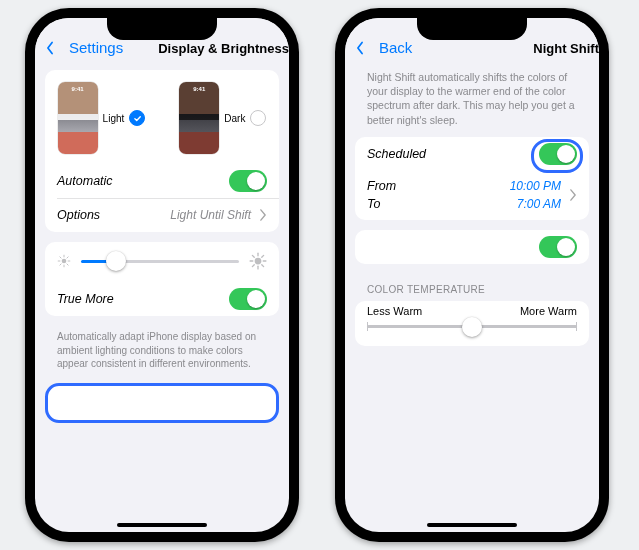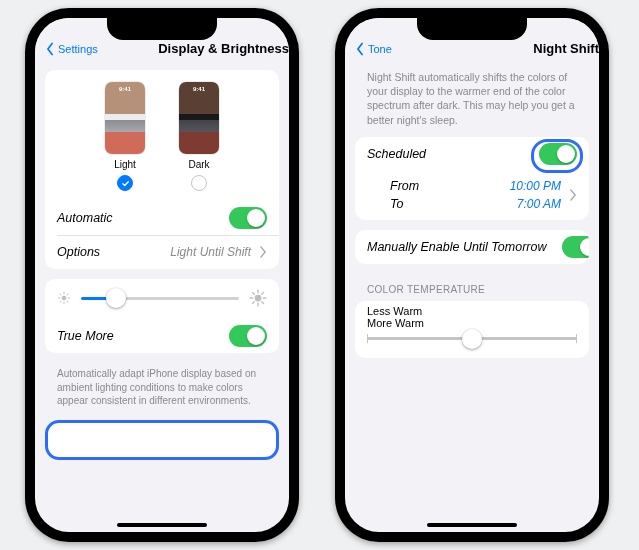--- a/index.html
+++ b/index.html
@@ -26,22 +26,22 @@
   }
   .notch{
     position:absolute;top:0;left:50%;transform:translateX(-50%);
     width:110px;height:22px;background:#000;border-radius:0 0 16px 16px;z-index:5;
   }
   .navbar{
     height:38px;flex:none;display:flex;align-items:flex-end;padding:0 8px 4px 8px;
     position:relative;background:var(--ios-bg);
   }
   .back{
-    display:flex;align-items:center;color:var(--ios-blue);font-size:11px;
-    font-weight:400;gap:1px;justify-content:space-between;
+    display:flex;align-items:center;color:var(--ios-blue);font-size:15px;
+    font-weight:400;gap:12px;justify-content:space-between;
   }
   .back svg{width:14px;height:14px;}
   .nav-title{
     position:absolute;left:0;right:0;text-align:right;font-size:13px;font-weight:600;
     color:#000;pointer-events:none;
   }
   .content{flex:1;overflow:hidden;padding:0 10px;font-size:12.5px;color:#000;}
   .group{
     background:#fff;border-radius:10px;margin:10px 0;overflow:hidden;
   }
@@ -76,21 +76,21 @@
     padding:4px 12px 0 12px;
   }
   .intro{
     font-size:10.5px;color:var(--ios-gray-text);line-height:1.35;
     padding:10px 12px 0 12px;
   }
   
   .appearance{
     display:flex;justify-content:center;gap:34px;padding:12px 0 10px 0;
   }
-  .appearance .opt{display:flex;flex-direction:column;align-items:center;gap:5px;}
+  .appearance .opt{display:flex;align-items:center;gap:5px;}
   .thumb{
     width:40px;height:72px;border-radius:7px;position:relative;overflow:hidden;
     box-shadow:0 0 0 .5px rgba(0,0,0,.15);
   }
   .thumb .time{position:absolute;top:4px;left:0;right:0;text-align:center;font-size:6px;color:#fff;font-weight:600;}
   .thumb.light{background:linear-gradient(180deg,#b49178 0%,#b49178 45%,#7e7e85 45%,#a9a9b0 70%,#d06b5a 70%,#d06b5a 100%);}
   .thumb.light::after{content:"";position:absolute;left:0;right:0;top:45%;height:6px;background:rgba(255,255,255,.85);}
   .thumb.dark{background:linear-gradient(180deg,#5a3f33 0%,#5a3f33 45%,#3a3a40 45%,#55555c 70%,#7e3b32 70%,#7e3b32 100%);}
   .thumb.dark::after{content:"";position:absolute;left:0;right:0;top:45%;height:6px;background:rgba(0,0,0,.6);}
   .opt .cap{font-size:10px;color:#000;}
@@ -108,21 +108,21 @@
     flex:1;height:3px;border-radius:2px;position:relative;
     background:linear-gradient(to right,var(--ios-blue) 0%,var(--ios-blue) var(--pct),#d1d1d6 var(--pct),#d1d1d6 100%);
   }
   .track .knob{
     position:absolute;top:50%;left:var(--pct);transform:translate(-50%,-50%);
     width:20px;height:20px;border-radius:50%;background:#fff;
     box-shadow:0 1px 3px rgba(0,0,0,.35),0 0 0 .5px rgba(0,0,0,.05);
   }
   
   .temp-wrap{padding:4px 12px 18px 12px;}
-  .temp-labels{display:flex;justify-content:space-between;font-size:11px;color:#000;margin-bottom:8px;flex-direction:column;}
+  .temp-labels{display:flex;justify-content:space-between;font-size:11px;color:#000;margin-bottom:8px;}
   .temp-track{
     height:3px;border-radius:2px;background:#c4c4c8;position:relative;
   }
   .temp-track::before,.temp-track::after{
     content:"";position:absolute;top:-3px;width:1px;height:9px;background:#c4c4c8;
   }
   .temp-track::before{left:0;}
   .temp-track::after{right:0;}
   .temp-knob{
     position:absolute;top:50%;left:var(--pct);transform:translate(-50%,-50%);
@@ -132,21 +132,21 @@
   
   .hl{border:3px solid var(--highlight);border-radius:14px;}
   .hl-toggle{
     position:absolute;border:3px solid var(--highlight);border-radius:16px;
     pointer-events:none;
   }
   .home-ind{
     position:absolute;bottom:5px;left:50%;transform:translateX(-50%);
     width:90px;height:4px;border-radius:2px;background:#000;
   }
-  .stack-rows{display:flex;flex-direction:column;flex:1;margin-left:23px;}
+  .stack-rows{display:flex;flex-direction:column;flex:1;}
   .stack-rows .line{display:flex;justify-content:space-between;line-height:1.5;}
   .row.multi{min-height:auto;padding-top:6px;padding-bottom:6px;align-items:center;}
 </style>
 </head>
 <body>
 
 <div class="stage">
 
   <div class="phone left">
     <div class="screen">
@@ -256,21 +256,21 @@
 
   <div class="phone right">
     <div class="screen">
       <div class="notch"></div>
 
       <div class="navbar">
         <div class="back">
           <svg viewBox="0 0 12 20">
               <path d="M9 2 L3 10 L9 18" fill="none" stroke="currentColor" stroke-width="2.4" stroke-linecap="round" stroke-linejoin="round"></path>
             </svg>
-          <span>Tone</span>
+          <span>Back</span>
         </div>
         <div class="nav-title">Night Shift</div>
       </div>
 
       <div class="content">
         <div class="intro">Night Shift automatically shifts the colors of your display to the warmer end of the color spectrum after dark. This may help you get a better night's sleep.</div>
 
         <div class="group" style="position:relative">
           <div class="row">
             <span class="label">Scheduled</span>
@@ -290,21 +290,20 @@
               </div>
             </div>
             <svg class="chev" viewBox="0 0 8 14">
                 <path d="M1.5 1 L6.5 7 L1.5 13" fill="none" stroke="#000" stroke-width="1.6" stroke-linecap="round" stroke-linejoin="round"></path>
               </svg>
           </div>
         </div>
 
         <div class="group">
           <div class="row">
-            <span class="label">Manually Enable Until Tomorrow</span>
             <span class="spacer"></span>
             <div class="toggle on"></div>
           </div>
         </div>
 
         <div class="section-header">COLOR TEMPERATURE</div>
         <div class="group" style="margin-top:2px">
           <div class="temp-wrap">
             <div class="temp-labels">
               <span>Less Warm</span>

